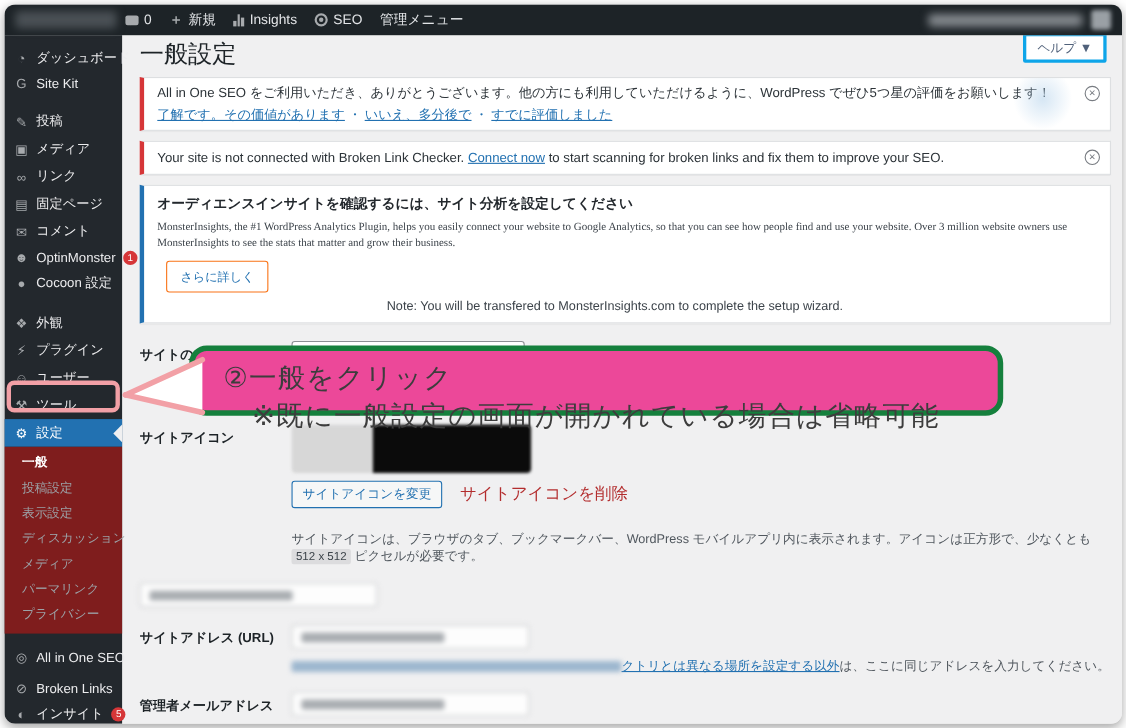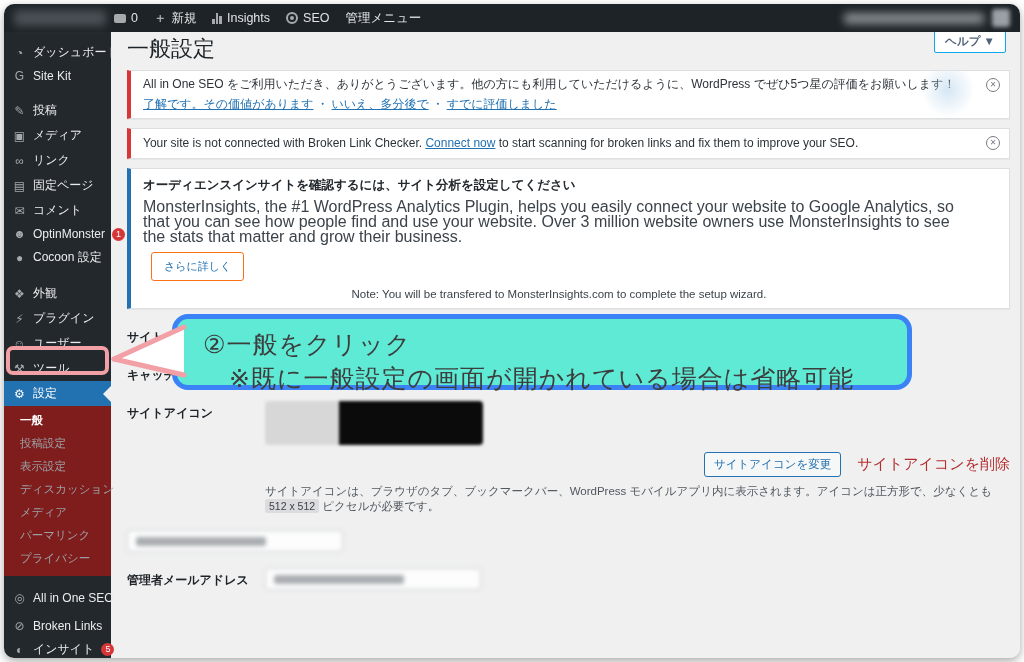--- a/index.html
+++ b/index.html
@@ -35,60 +35,60 @@
   .sb-gap { height:11px; }
   .sb-item.active-parent { background:#2271b1; color:#fff; position:relative; }
   .sb-item.active-parent .ico { color:#fff; }
   .sb-item.active-parent::after { content:""; position:absolute; right:0; top:50%; margin-top:-8px; border:8px solid transparent; border-right-color:#f0f0f1; }
   .sb-badge { background:#d63638; color:#fff; border-radius:50%; font-size:9px; min-width:13px; height:13px; line-height:13px; text-align:center; padding:0 1px; }
   .submenu { background:#7f1d1d; padding:3px 0 6px; }
   .sub-item { padding:4px 6px 4px 16px; font-size:11.5px; color:#9ca2a7; cursor:pointer; white-space:nowrap; }
   .sub-item.active { color:#fff; font-weight:bold; }
   
   .content { position:absolute; top:28px; left:107px; right:0; bottom:0; background:#f0f0f1; padding:2px 10px 0 16px; overflow:hidden; }
-  .help-tab { position:absolute; right:14px; top:-2px; background:#fff; border:1px solid #0ea5e9; border-radius:2px; padding:3px 10px; font-size:11.5px; color:#50617a; cursor:pointer; z-index:5;font-weight:bold; }
+  .help-tab { position:absolute; right:14px; top:-2px; background:#fff; border:3px solid #0ea5e9; border-radius:2px; padding:3px 10px; font-size:11.5px; color:#50617a; cursor:pointer; z-index:5; }
   h1.page-title { font-size:22px; font-weight:400; color:#1d2327; margin:2px 0 8px; line-height:26px; }
   .notice { background:#fff; border:1px solid #dddfe1; border-left-width:4px; box-shadow:0 1px 1px rgba(0,0,0,.04); margin-bottom:9px; position:relative; font-size:12px; color:#2c3338; }
   .notice.red { border-left-color:#d63638; }
   .notice.blue { border-left-color:#2271b1; }
   .n-aioseo { padding:6px 34px 6px 12px; line-height:15px; }
   .n-aioseo .links { margin-top:5px; }
   .n-aioseo .deco { position:absolute; right:34px; top:0; bottom:0; width:54px; background:radial-gradient(ellipse at 50% 40%, rgba(173,206,233,.5), rgba(173,206,233,0) 70%); pointer-events:none; }
   a.nlink { color:#2271b1; text-decoration:underline; cursor:pointer; }
   .sep { color:#2271b1; margin:0 3px; }
   .dismiss { position:absolute; right:9px; top:7px; width:14px; height:14px; border:1.5px solid #787c82; border-radius:50%; color:#787c82; font-size:8px; line-height:11px; text-align:center; cursor:pointer; font-weight:bold; }
   .n-blc { padding:7px 34px 7px 12px; line-height:15px; }
   .n-mi { padding:8px 34px 8px 12px; }
   .n-mi .mi-title { font-weight:bold; font-size:12.5px; color:#23282d; margin-bottom:5px; }
-  .n-mi .mi-body { font-size:16px; color:#3c434a; line-height:15px; }
+  .n-mi .mi-body { font-size:10px; color:#3c434a; line-height:15px;font-family:Liberation Serif, serif; }
   .mi-buttons { margin:8px 0 7px; display:flex; align-items:center; }
   .btn-mi { background:#1a6d9e; border:1px solid #15618d; color:#fff; font-size:11px; font-weight:bold; padding:6px 10px; border-radius:3px; cursor:pointer; font-family:inherit; }
   .btn-more { background:#fff; border:1px solid #f97316; color:#2271b1; font-size:11px; padding:6px 12px; border-radius:3px; margin-left:8px; cursor:pointer; font-family:inherit; }
   .mi-note { font-size:11.5px; color:#3c434a;text-align:center; }
   
   .form { margin-top:16px; }
   .frow { display:flex; margin-bottom:16px; }
   .flabel { width:138px; flex:none; font-weight:bold; font-size:12px; color:#1d2327; padding-top:4px; }
   .ffield { flex:1; font-size:12px; color:#50575e; }
   input.text { width:212px; height:22px; border:1px solid #8c8f94; border-radius:3px; padding:0 6px; font-size:12px; color:#2c3338; background:#fff; font-family:inherit; }
   .redacted-input { width:216px; height:22px; border:1px solid #c6c8ca; border-radius:3px; background:#fdfdfd; position:relative; filter:blur(2.2px); }
   .redacted-input i { position:absolute; left:8px; top:6px; height:9px; width:130px; background:#a9adb1; border-radius:2px; }
   .blur-blob { display:inline-block; vertical-align:-2px; height:10px; border-radius:2px; filter:blur(2.5px); }
   .blob-blue { background:#9db7cf; width:300px; }
   .icon-preview { width:218px; height:44px; border-radius:4px; overflow:hidden; display:flex; filter:blur(1.5px); }
   .icon-preview .g { width:74px; background:#d7d7d7; }
   .icon-preview .b { flex:1; background:#0b0b0b; }
-  .icon-btn-row { margin-top:7px; display:flex; align-items:center;justify-content:flex-end; }
+  .icon-btn-row { margin-top:7px; display:flex; align-items:center; }
   .btn-secondary { background:#f6f7f7; border:1px solid #2271b1; color:#2271b1; font-size:11.5px; padding:4px 9px; border-radius:3px; cursor:pointer; font-family:inherit; }
   a.red-link { color:#b32d2e; text-decoration:none; margin-left:16px; font-size:15px; cursor:pointer; }
-  .fdesc { margin-top:7px; font-size:11.5px; color:#50575e; line-height:15px; }
+  .fdesc { margin-top:22px; font-size:11.5px; color:#50575e; line-height:15px; }
   .chip { background:#dcdcde; border-radius:2px; padding:1px 4px; font-size:10.5px; color:#3c434a; }
   .desc-line { margin-top:8px; font-size:11.5px; color:#50575e; }
   
-  .callout { position:absolute; left:168px; top:310px; width:740px; height:76px; background:#5eead4; border:5px solid #3b82f6; border-radius:16px; z-index:60; padding:8px 10px 0 26px; color:#3d3d3d; }
+  .callout { position:absolute; left:168px; top:310px; width:740px; height:64px; background:#ec4899; border:5px solid #15803d; border-radius:16px; z-index:60; padding:8px 10px 0 26px; color:#3d3d3d; }
   .callout .l1 { font-size:25px; line-height:34px; letter-spacing:1px; }
   .callout .l2 { font-size:25px; line-height:34px; letter-spacing:1px; padding-left:26px; }
   .hl-rect { position:absolute; left:2px; top:342px; width:103px; height:29px; border:4px solid #f2a0a6; border-radius:7px; z-index:55; pointer-events:none; }
   .tail { position:absolute; left:100px; top:315px; z-index:61; pointer-events:none; }
 </style>
 </head>
 <body>
 
 <div class="screen">
 
@@ -267,20 +267,31 @@
       </div>
 
       <div class="frow">
         <div class="ffield">
             <div class="redacted-input">
               <i></i>
             </div>
           </div>
       </div>
 
+      <div class="frow">
+        <div class="flabel">サイトアドレス (URL)</div>
+        <div class="ffield">
+          <div class="redacted-input">
+              <i></i>
+            </div>
+          <div class="desc-line">
+            <span class="blur-blob blob-blue"></span><a class="nlink">クトリとは異なる場所を設定する以外</a><span>は、ここに同じアドレスを入力してください。</span>
+          </div>
+        </div>
+      </div>
 
       <div class="frow">
         <div class="flabel">管理者メールアドレス</div>
         <div class="ffield">
           <div class="redacted-input">
               <i></i>
             </div>
           <div class="desc-line">
             
           </div>

